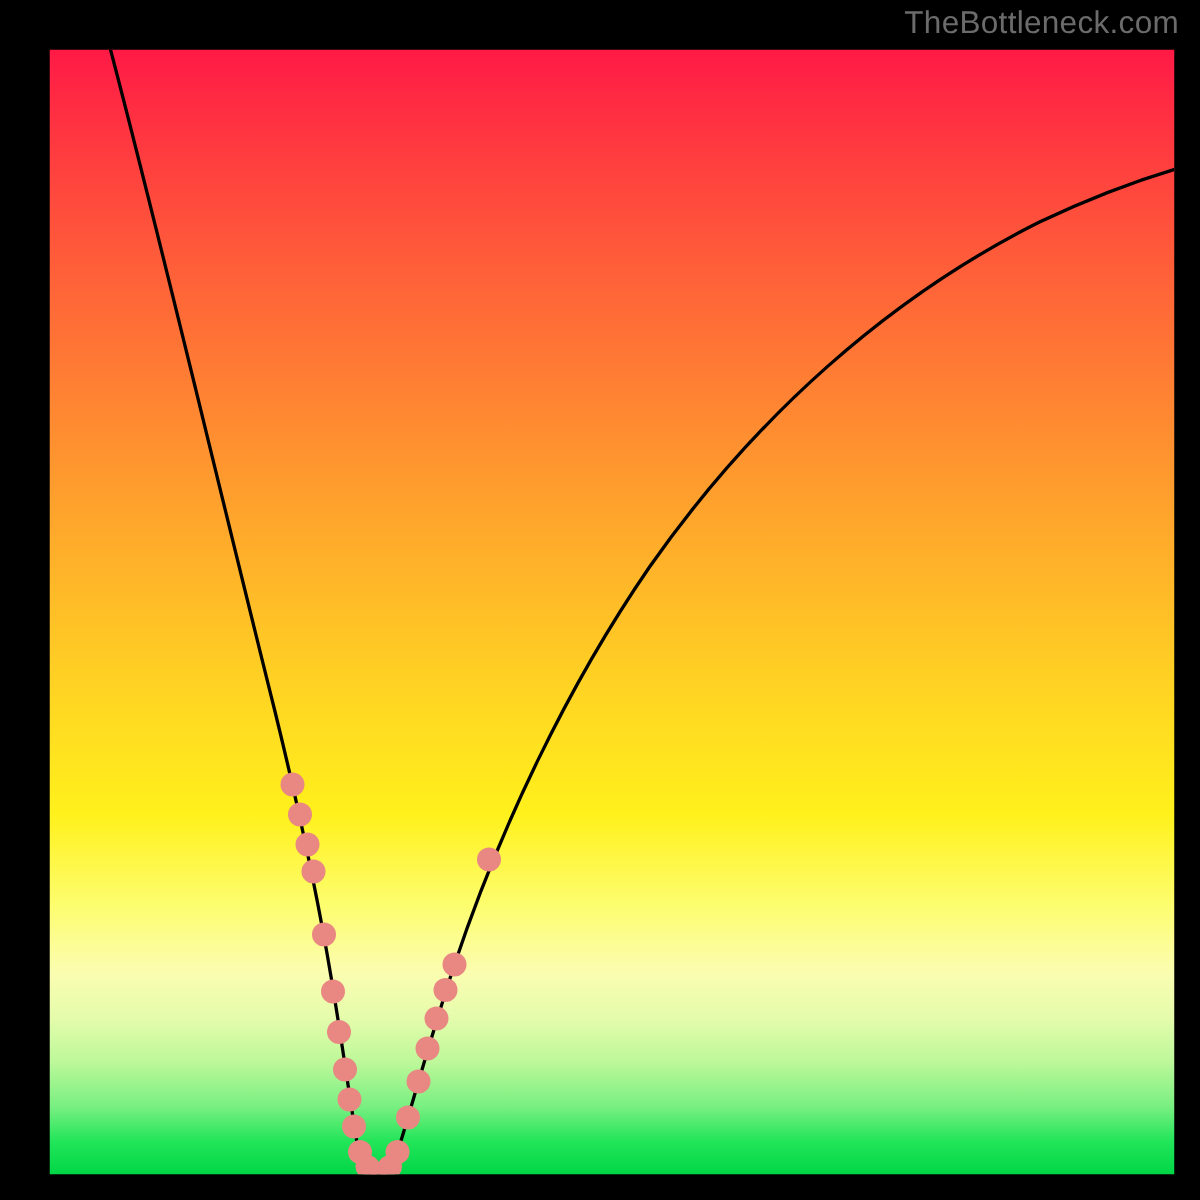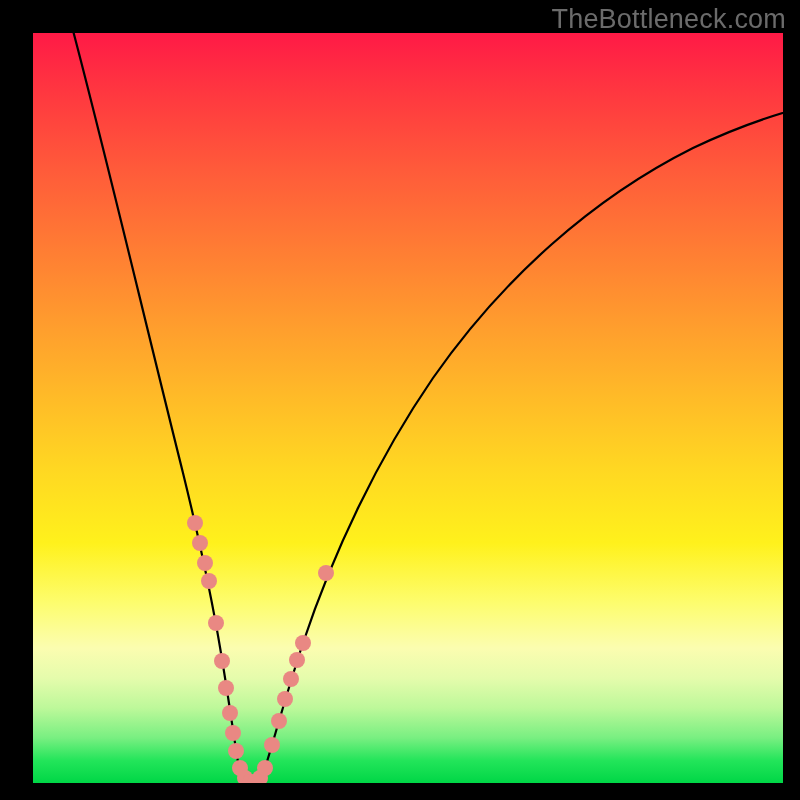--- a/index.html
+++ b/index.html
@@ -59,21 +59,21 @@
     stroke-linecap: round;
   }
   .dots circle {
     fill: #e98883;
   }
   .watermark {
     position: absolute;
     top: 4px;
     right: 14px;
     color: #6b6b6b;
-    font-size: 27px;
+    font-size: 21px;
     font-weight: 500;
     letter-spacing: 0.2px;
     user-select: none;
   }
 </style>
 </head>
 <body>
 
 <div class="frame">
   <div class="plot-area">

